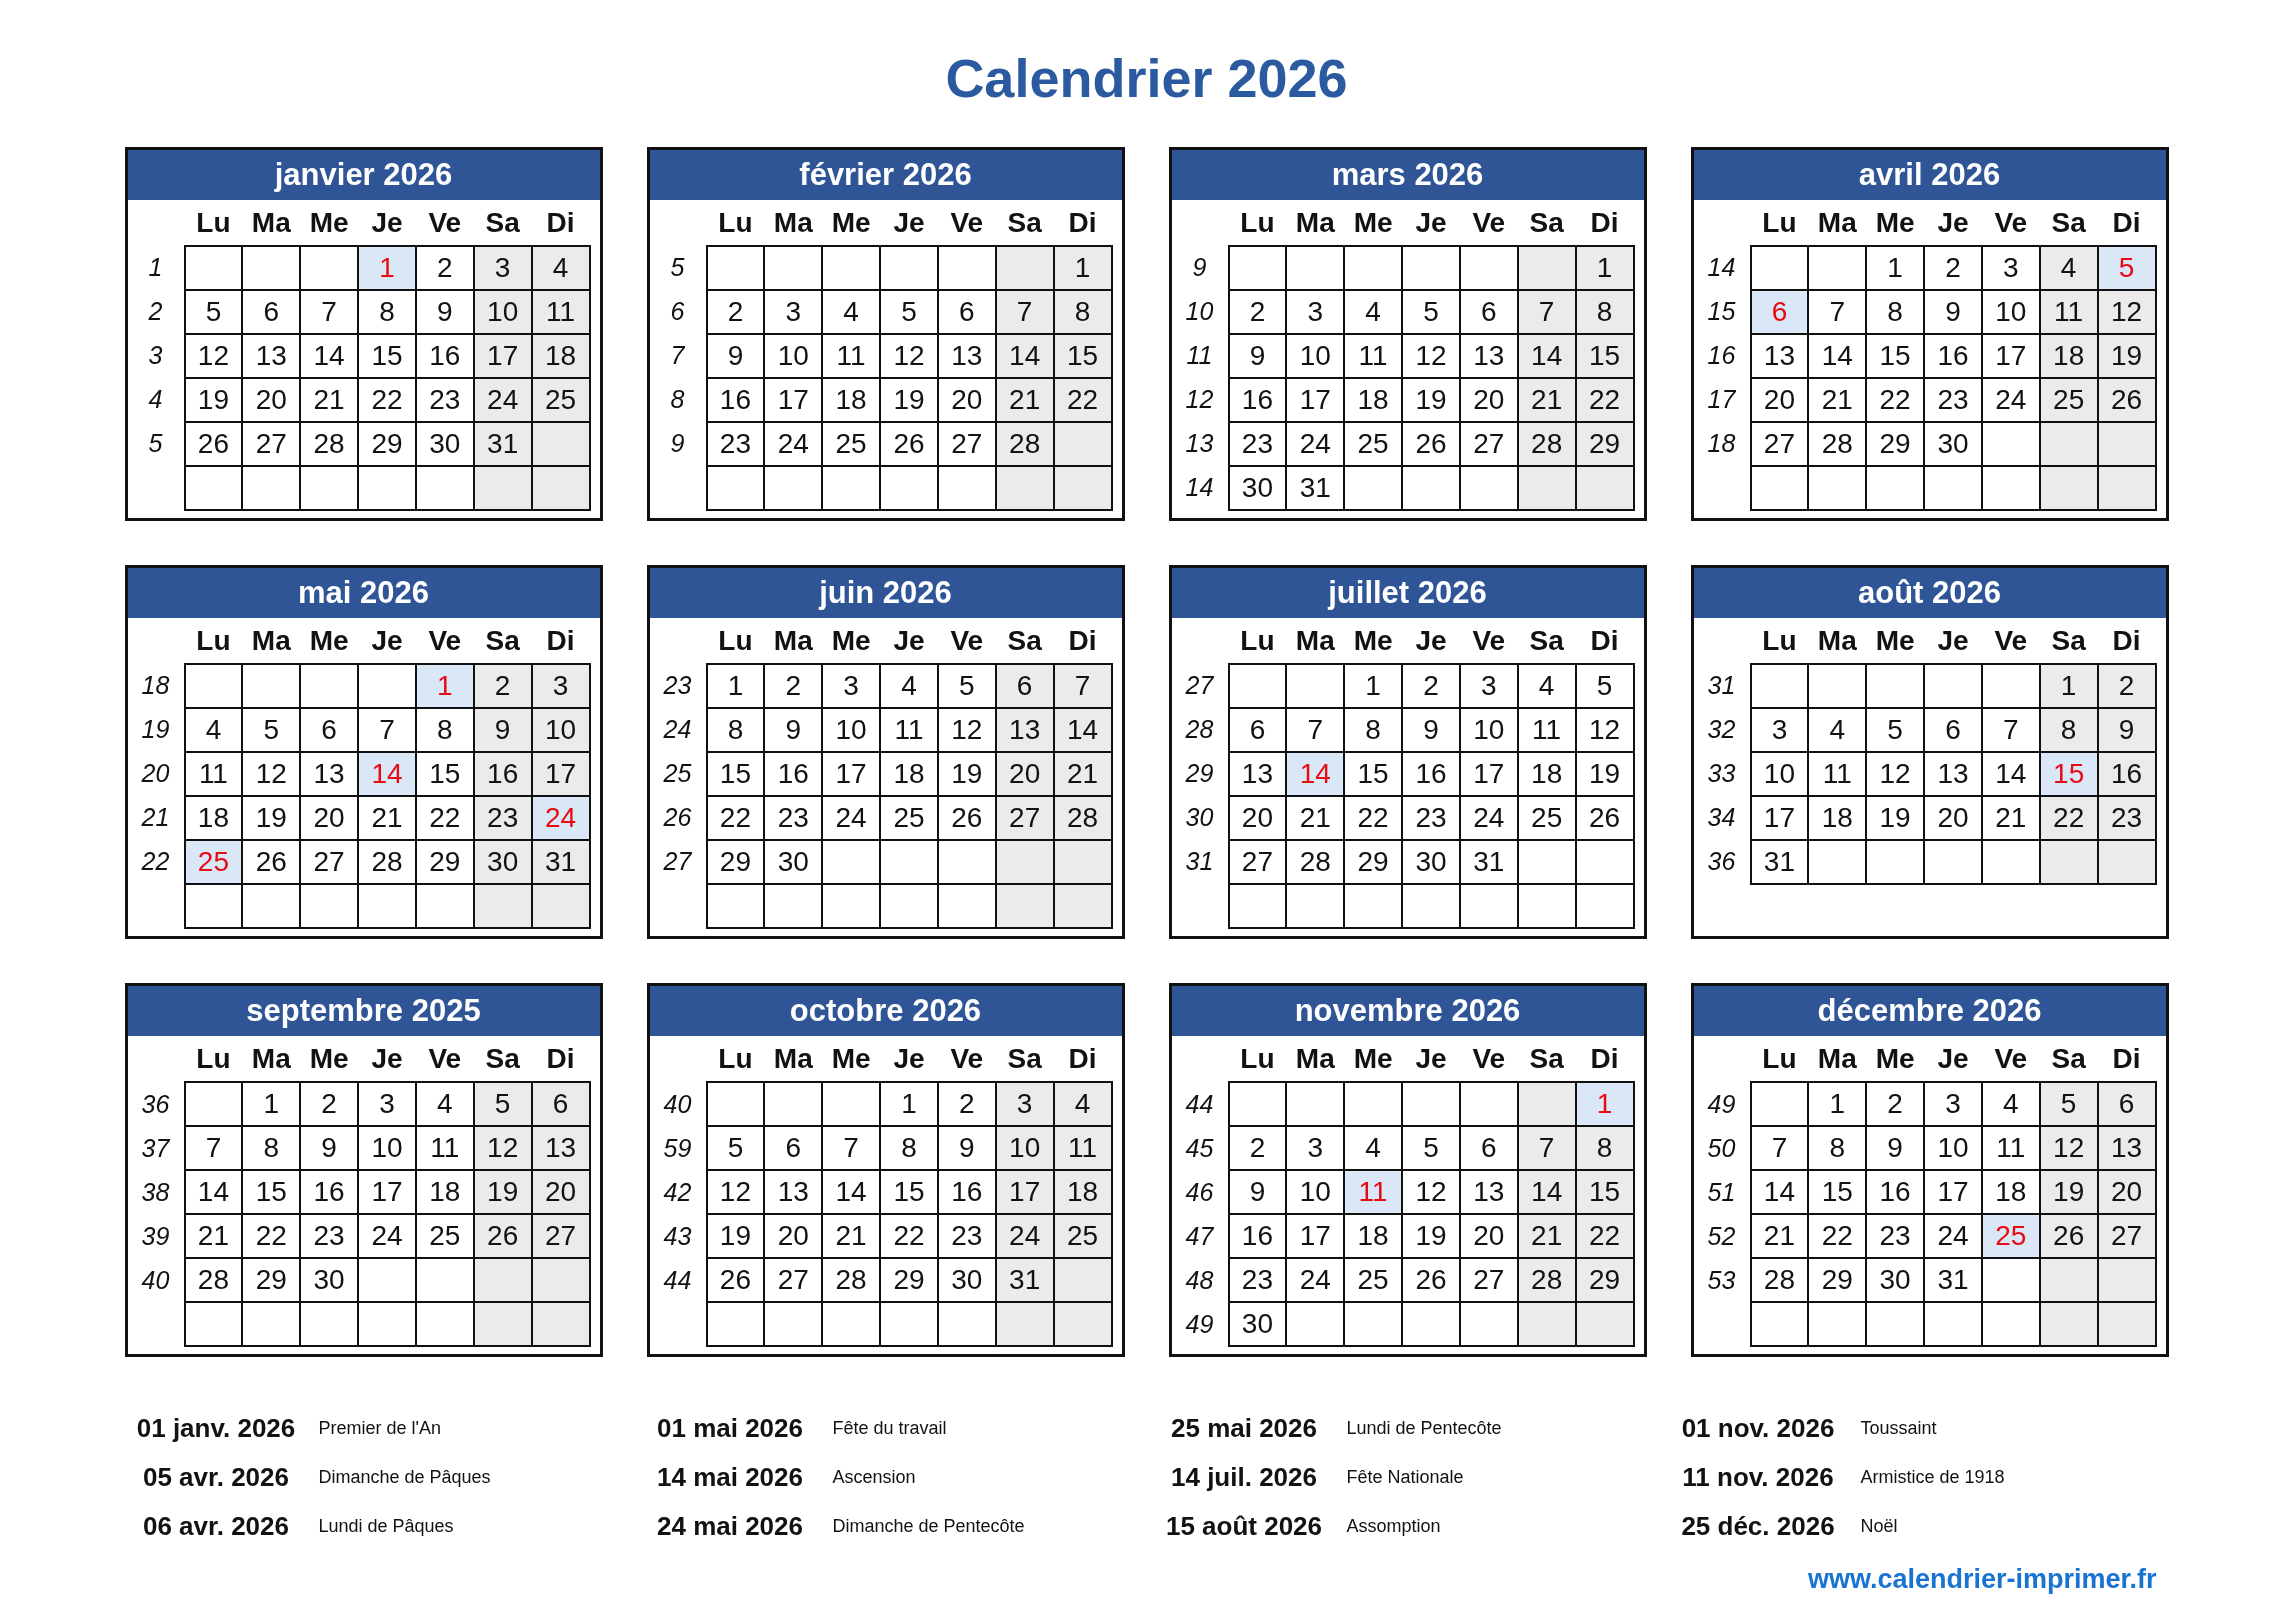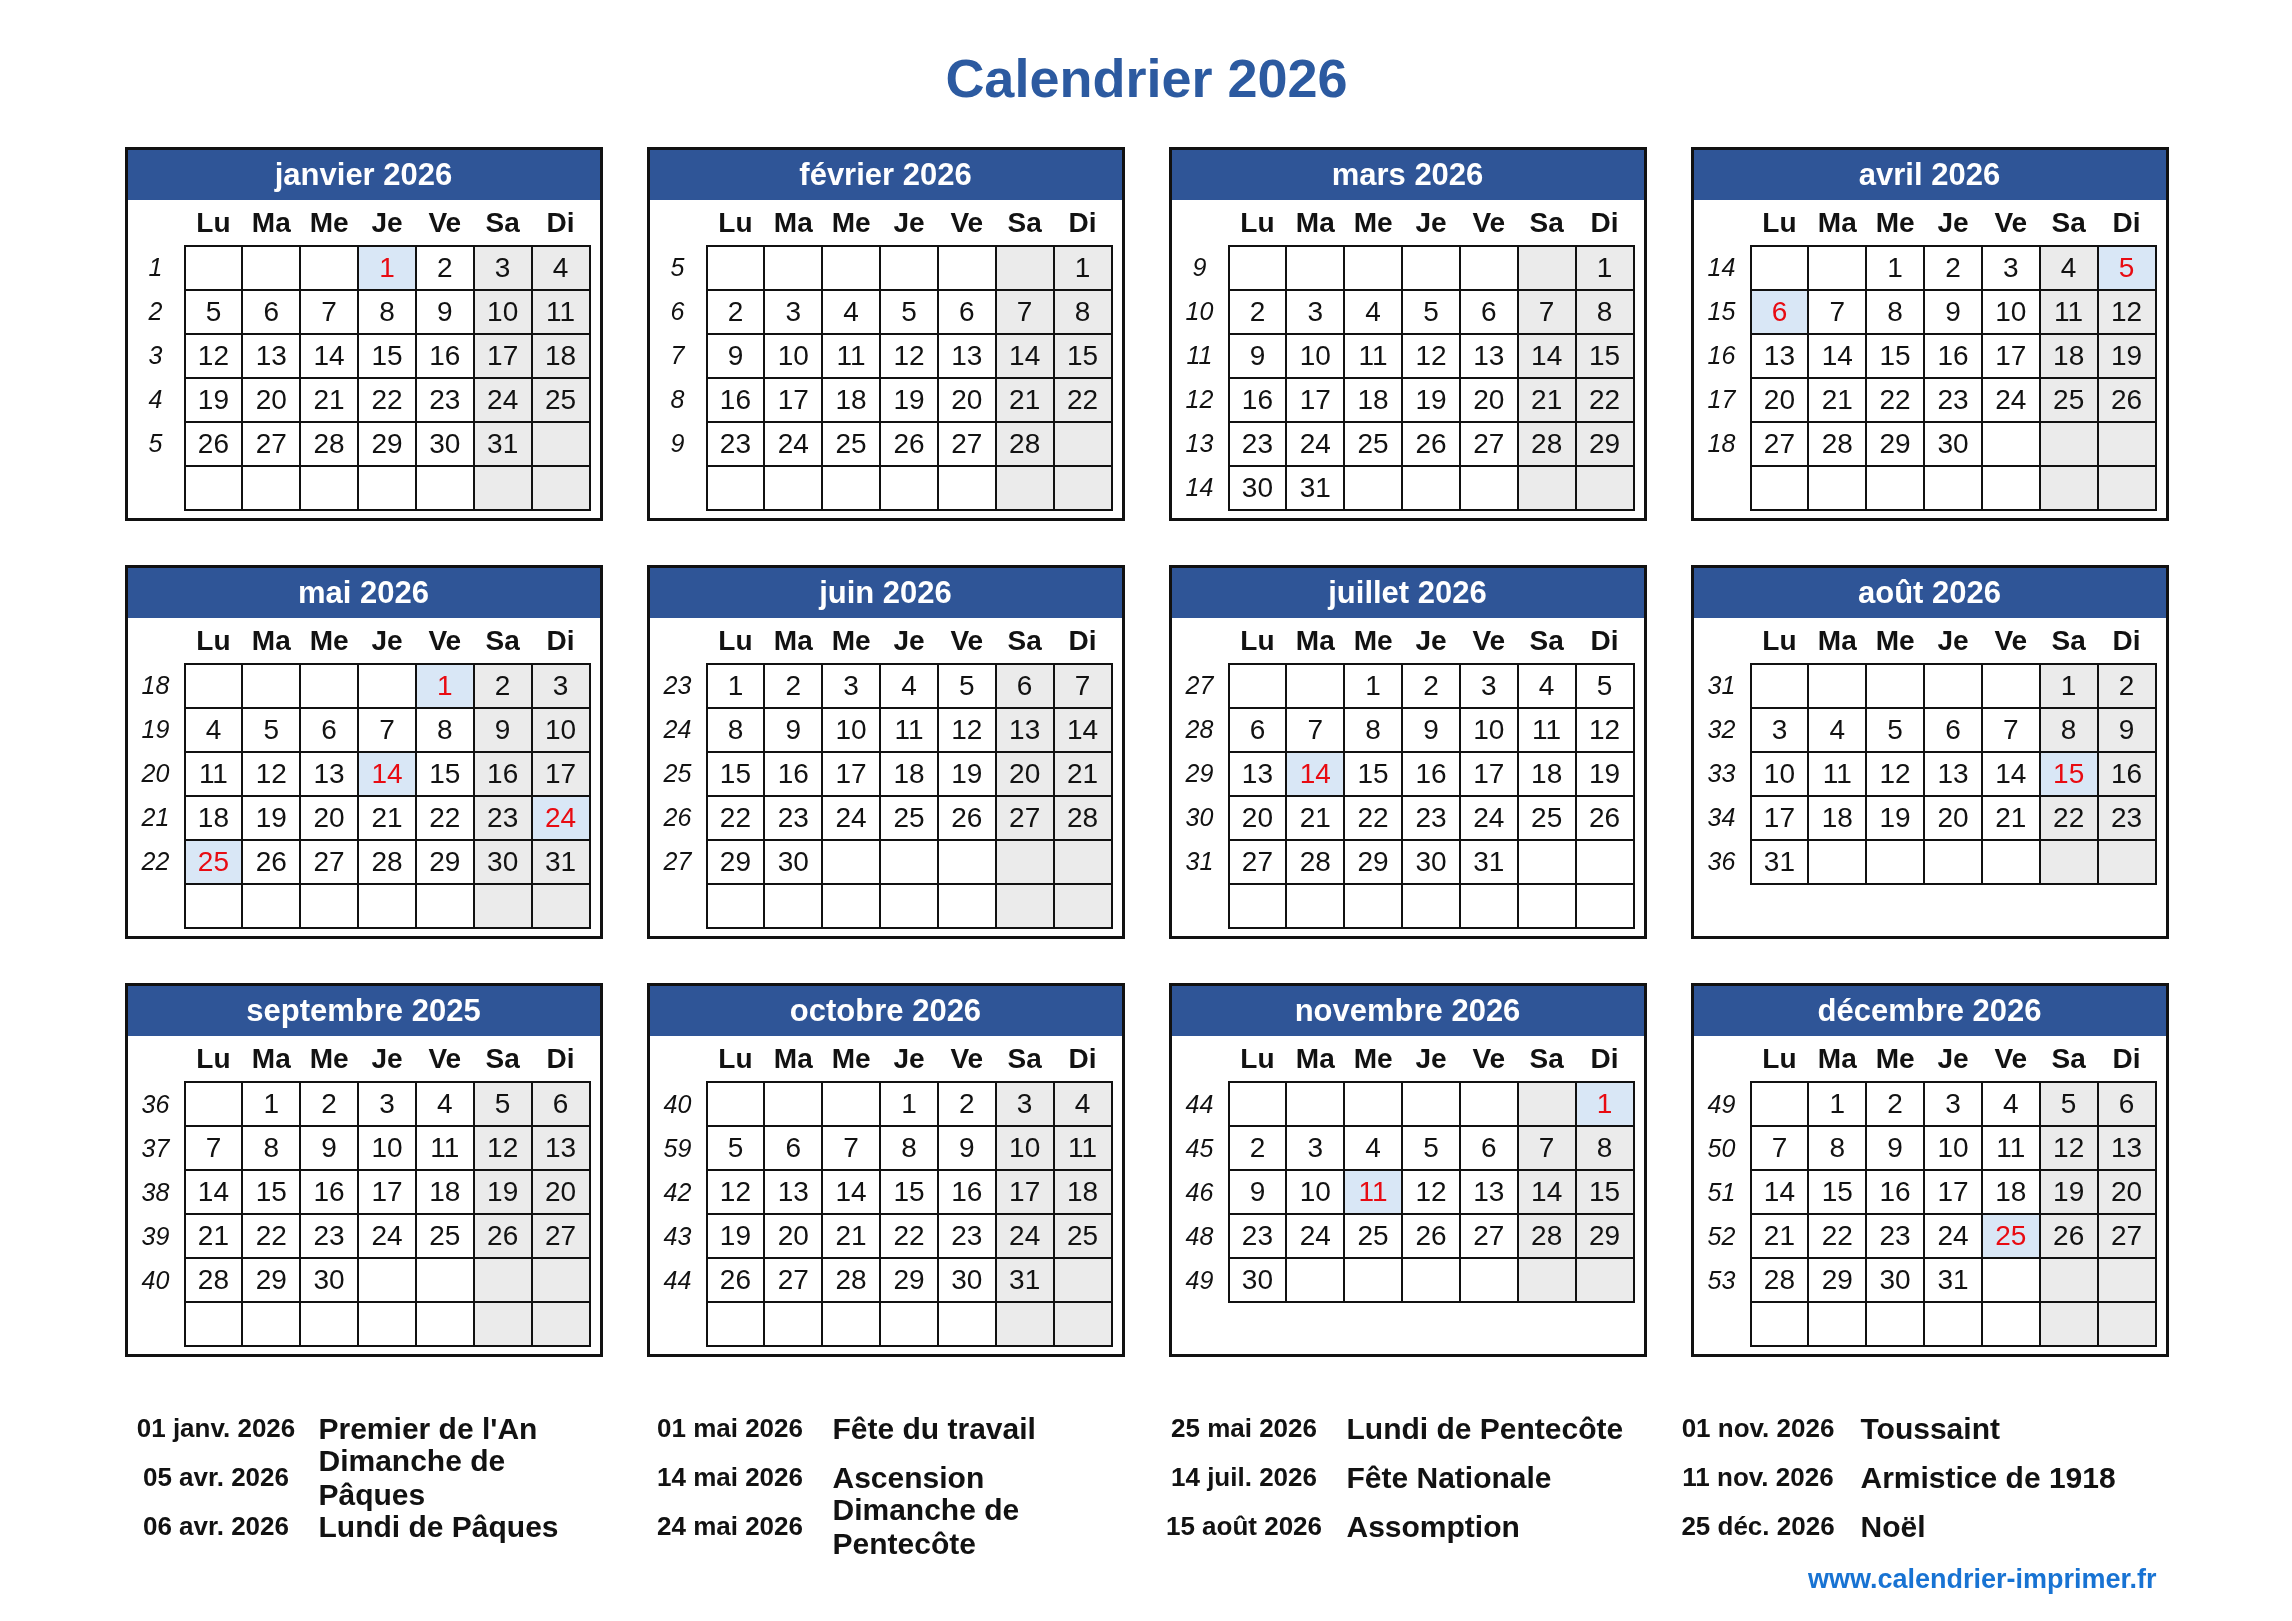--- a/index.html
+++ b/index.html
@@ -45,21 +45,21 @@
   td.daycell.holiday{ background:var(--holiday-bg); color:var(--holiday-red); }
   .legend-grid{
     display:grid; grid-template-columns:repeat(4,478px);
     column-gap:36px; justify-content:center; margin-top:47px;
   }
   .legend-entry{ display:flex; align-items:center; height:49px; }
   .legend-date{
     width:159px; text-align:center; font-weight:bold; font-size:26px;
     flex:0 0 159px;
   }
-  .legend-label{ margin-left:23px; font-size:30px;font-weight:bold; }
+  .legend-label{ margin-left:23px; font-size:18px; }
   .footer-row{ width:2020px; margin:12.5px auto 0; text-align:right; }
   .footer-link{
     color:var(--link); font-weight:bold; font-size:27px; text-decoration:none;text-align:center;
   }
 </style>
 </head>
 <body>
 
 <h1 class="page-title">Calendrier 2026</h1>
 
@@ -905,20 +905,30 @@
             <td class="weeknum">46</td>
             <td class="daycell">9</td>
             <td class="daycell">10</td>
             <td class="daycell holiday">11</td>
             <td class="daycell">12</td>
             <td class="daycell">13</td>
             <td class="daycell weekend">14</td>
             <td class="daycell weekend">15</td>
           </tr>
           <tr>
+            <td class="weeknum">47</td>
+            <td class="daycell">16</td>
+            <td class="daycell">17</td>
+            <td class="daycell">18</td>
+            <td class="daycell">19</td>
+            <td class="daycell">20</td>
+            <td class="daycell weekend">21</td>
+            <td class="daycell weekend">22</td>
+          </tr>
+          <tr>
             <td class="weeknum">48</td>
             <td class="daycell">23</td>
             <td class="daycell">24</td>
             <td class="daycell">25</td>
             <td class="daycell">26</td>
             <td class="daycell">27</td>
             <td class="daycell weekend">28</td>
             <td class="daycell weekend">29</td>
           </tr>
           <tr>

